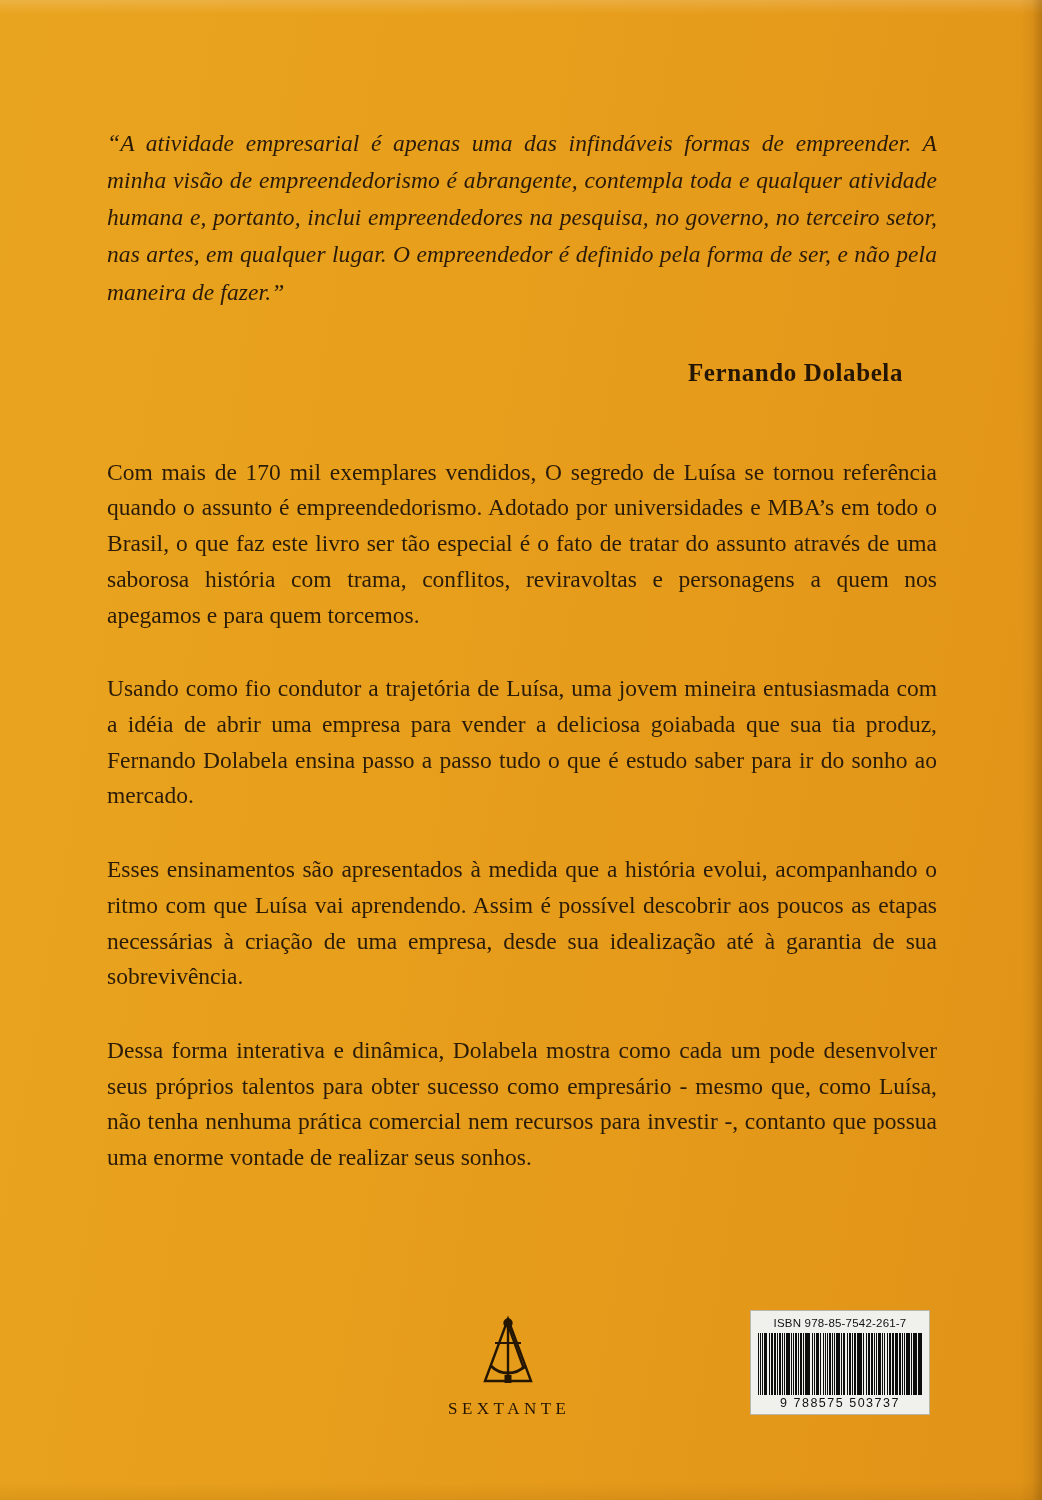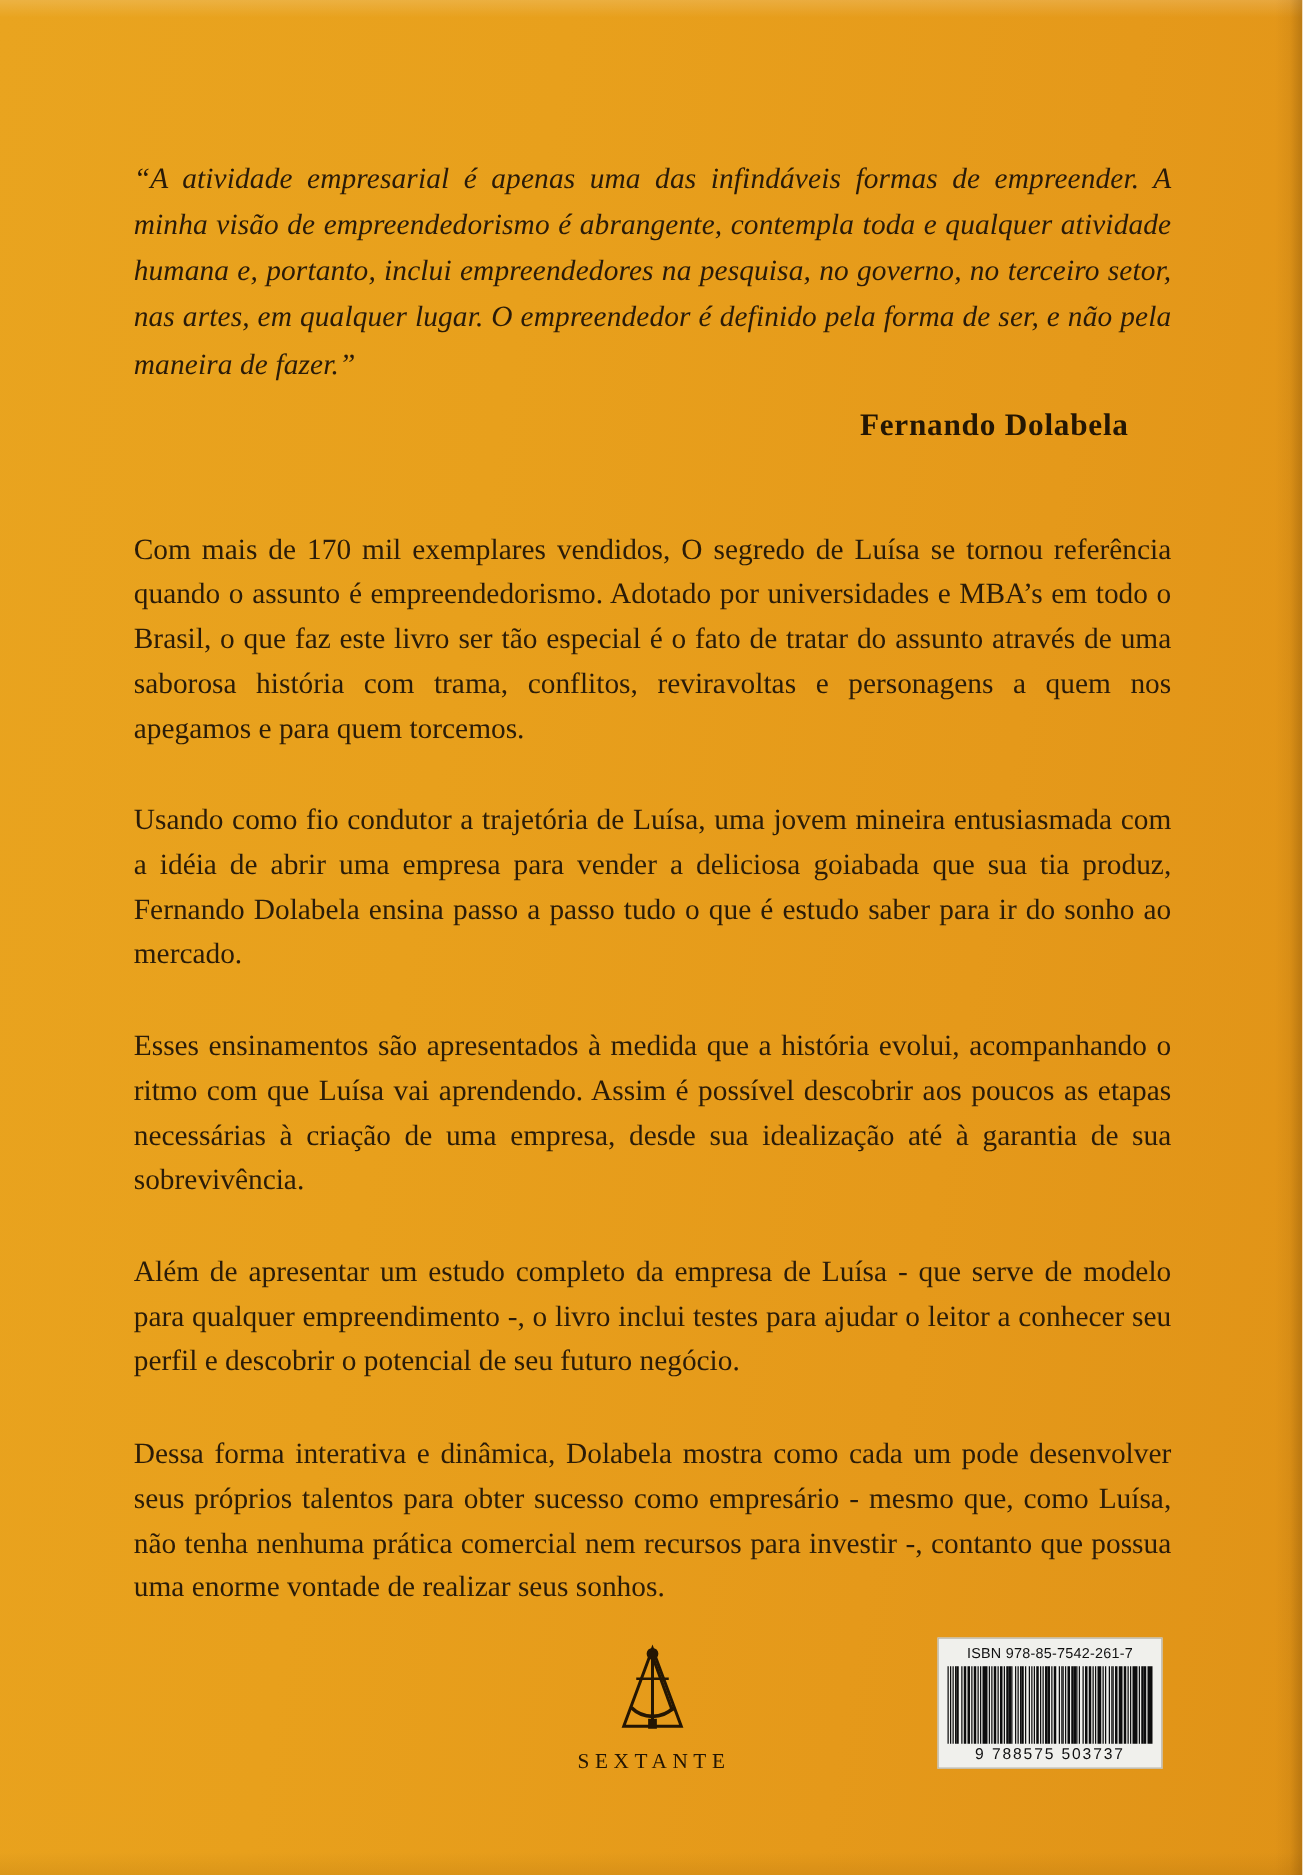--- a/index.html
+++ b/index.html
@@ -52,21 +52,21 @@
   }
   .quote {
     font-style: italic;
     font-size: 23.5px;
     line-height: 1.58;
     color: #2a1b08;
     text-align: justify;
     letter-spacing: 0.1px;
   }
   .quote-author {
-    margin-top: 16px;
+    margin-top: 48px;
     text-align: right;
     padding-right: 34px;
     font-size: 25px;
     font-weight: bold;
     color: #241603;
     letter-spacing: 0.6px;
   }
   .body-copy {
     margin-top: 68px;
   }
@@ -77,21 +77,21 @@
     color: #2b1c08;
     text-align: justify;
   }
   .body-copy p:last-child {
     margin-bottom: 0;
   }
 
   
   .publisher {
     position: absolute;
-    left: 462px;
+    left: 448px;
     top: 1313px;
     width: 120px;
     text-align: center;
     color: #241603;
   }
   .publisher svg {
     display: block;
     margin: 0 auto;
   }
   .publisher-name {
@@ -152,21 +152,20 @@
   <div class="edge-bottom"></div>
 
   <div class="content">
     <div class="quote">“A atividade empresarial é apenas uma das infindáveis formas de empreender. A minha visão de empreendedorismo é abrangente, contempla toda e qualquer atividade humana e, portanto, inclui empreendedores na pesquisa, no governo, no terceiro setor, nas artes, em qualquer lugar. O empreendedor é definido pela forma de ser, e não pela maneira de fazer.”</div>
     <div class="quote-author">Fernando Dolabela</div>
 
     <div class="body-copy">
       <p>Com mais de 170 mil exemplares vendidos, O segredo de Luísa se tornou referência quando o assunto é empreendedorismo. Adotado por universidades e MBA’s em todo o Brasil, o que faz este livro ser tão especial é o fato de tratar do assunto através de uma saborosa história com trama, conflitos, reviravoltas e personagens a quem nos apegamos e para quem torcemos.</p>
       <p>Usando como fio condutor a trajetória de Luísa, uma jovem mineira entusiasmada com a idéia de abrir uma empresa para vender a deliciosa goiabada que sua tia produz, Fernando Dolabela ensina passo a passo tudo o que é estudo saber para ir do sonho ao mercado.</p>
       <p>Esses ensinamentos são apresentados à medida que a história evolui, acompanhando o ritmo com que Luísa vai aprendendo. Assim é possível descobrir aos poucos as etapas necessárias à criação de uma empresa, desde sua idealização até à garantia de sua sobrevivência.</p>
-      <p>Além de apresentar um estudo completo da empresa de Luísa - que serve de modelo para qualquer empreendimento -, o livro inclui testes para ajudar o leitor a conhecer seu perfil e descobrir o potencial de seu futuro negócio.</p>
       <p>Dessa forma interativa e dinâmica, Dolabela mostra como cada um pode desenvolver seus próprios talentos para obter sucesso como empresário - mesmo que, como Luísa, não tenha nenhuma prática comercial nem recursos para investir -, contanto que possua uma enorme vontade de realizar seus sonhos.</p>
     </div>
   </div>
 
   <div class="publisher">
     <svg width="78" height="80" viewBox="0 0 78 80">
       <g fill="none" stroke="#241603" stroke-width="2.4">
         <path d="M39 6 L16 68 L62 68 Z" fill="none"></path>
         <path d="M22 53 A 24 24 0 0 0 56 53" stroke-width="3"></path>
         <line x1="39" y1="6" x2="39" y2="68"></line>

